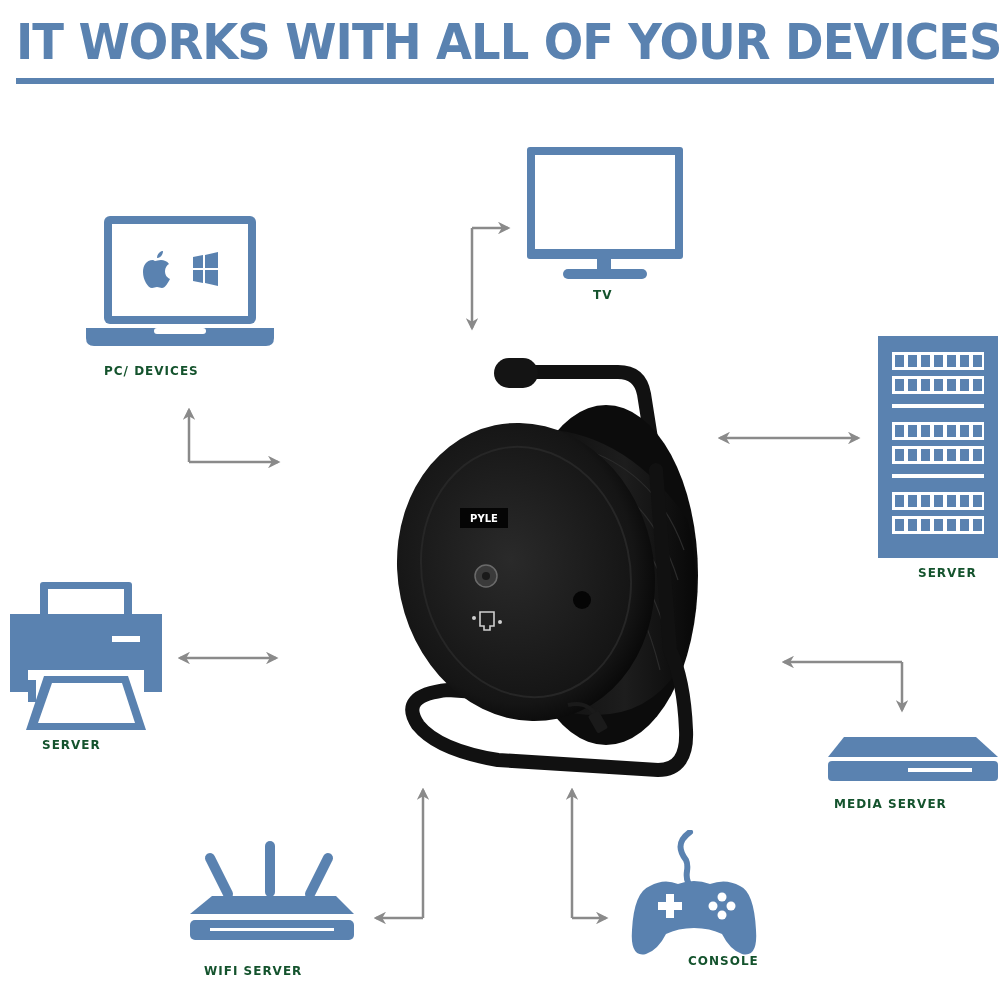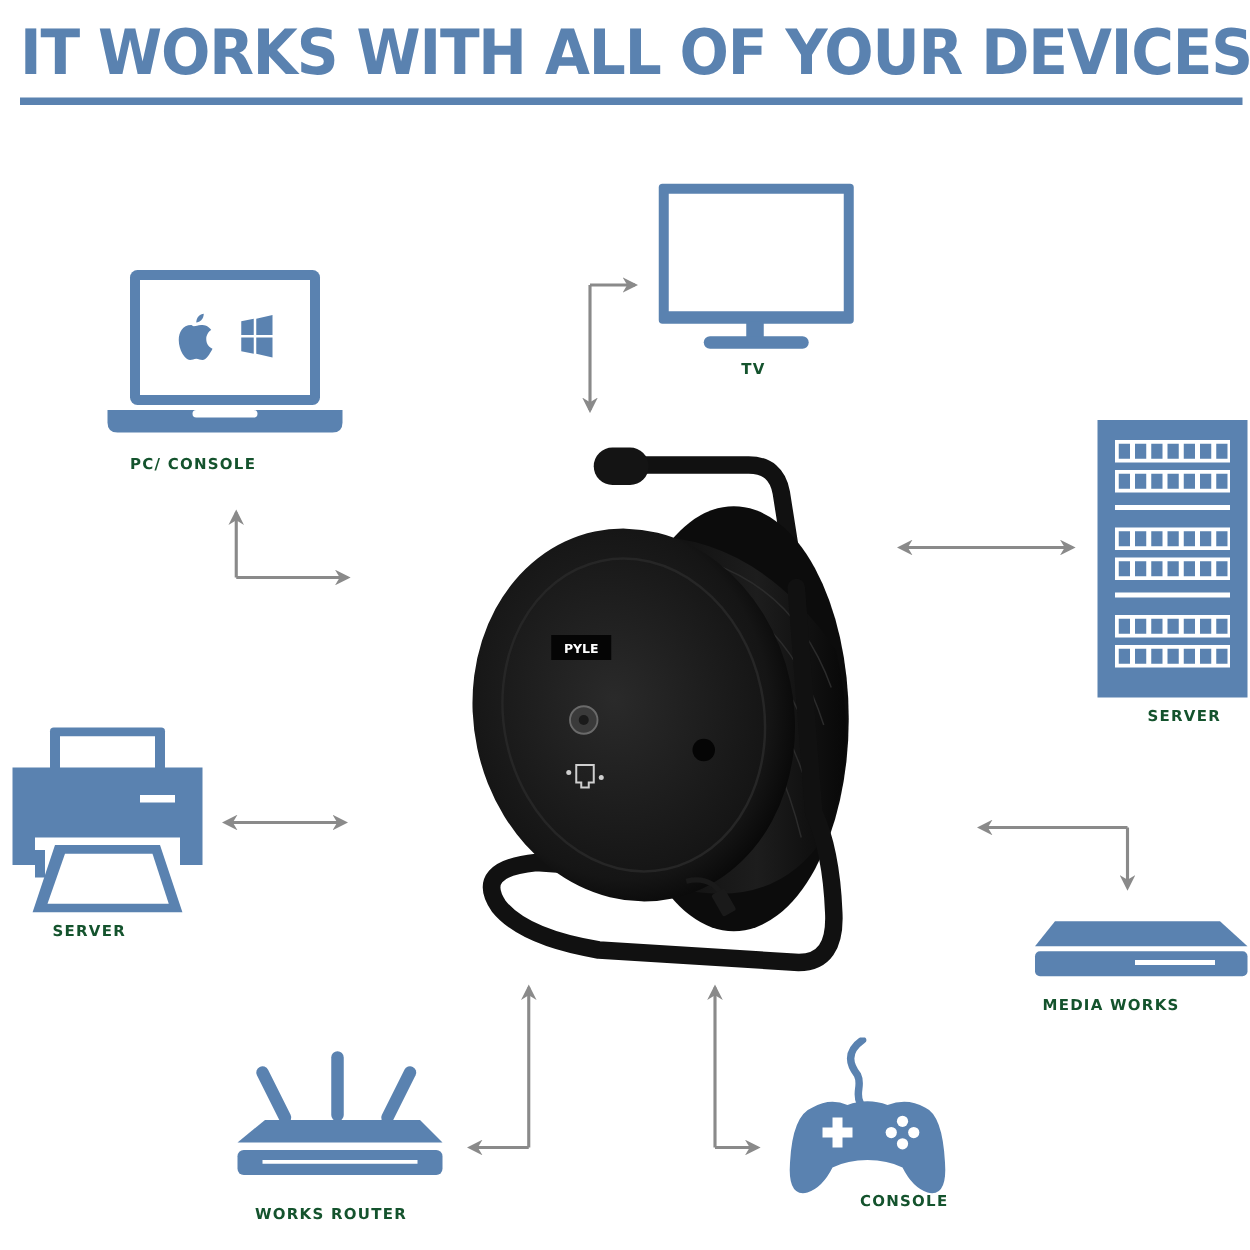--- a/index.html
+++ b/index.html
@@ -65,21 +65,21 @@
       <path d="M75,46 c0,-4 3,-7 6,-7 c0,4 -3,7 -6,7 z"></path>
     </g>
 
     <g fill="#5a82b0">
       <path d="M111,45 L121,43 V56 H111 Z"></path>
       <path d="M123,43 L136,40 V56 H123 Z"></path>
       <path d="M111,58 H121 V71 L111,69 Z"></path>
       <path d="M123,58 H136 V74 L123,71 Z"></path>
     </g>
   </svg>
-  <div class="label" style="left:22px;top:152px;">PC/ CONSOLE</div>
+  <div class="label" style="left:22px;top:152px;">PC/ DEVICES</div>
 </div>
 
 <div class="device" style="left:525px;top:145px;width:160px;height:170px;">
   <svg class="icon" width="160" height="140" viewBox="0 0 160 140">
     <rect x="2" y="2" width="156" height="112" rx="3" fill="#5a82b0"></rect>
     <rect x="10" y="10" width="140" height="94" fill="#ffffff"></rect>
     <rect x="72" y="112" width="14" height="14" fill="#5a82b0"></rect>
     <rect x="38" y="124" width="84" height="10" rx="5" fill="#5a82b0"></rect>
   </svg>
   <div class="label" style="left:68px;top:143px;">TV</div>
@@ -131,49 +131,49 @@
   </svg>
   <div class="label" style="left:34px;top:158px;">SERVER</div>
 </div>
 
 <div class="device" style="left:826px;top:735px;width:174px;height:90px;">
   <svg class="icon" width="174" height="48" viewBox="0 0 174 48">
     <path d="M18,2 H150 L172,22 H2 Z" fill="#5a82b0"></path>
     <rect x="2" y="26" width="170" height="20" rx="4" fill="#5a82b0"></rect>
     <rect x="82" y="33" width="64" height="4" fill="#ffffff"></rect>
   </svg>
-  <div class="label" style="left:8px;top:62px;">MEDIA WORKS</div>
+  <div class="label" style="left:8px;top:62px;">MEDIA SERVER</div>
 </div>
 
 <div class="device" style="left:188px;top:838px;width:170px;height:155px;">
   <svg class="icon" width="170" height="110" viewBox="0 0 170 110">
     <line x1="22" y1="20" x2="40" y2="56" stroke="#5a82b0" stroke-width="10" stroke-linecap="round"></line>
     <line x1="82" y1="8" x2="82" y2="54" stroke="#5a82b0" stroke-width="10" stroke-linecap="round"></line>
     <line x1="140" y1="20" x2="122" y2="56" stroke="#5a82b0" stroke-width="10" stroke-linecap="round"></line>
     <path d="M24,58 H148 L166,76 H2 Z" fill="#5a82b0"></path>
     <rect x="2" y="82" width="164" height="20" rx="5" fill="#5a82b0"></rect>
     <rect x="22" y="90" width="124" height="3" fill="#ffffff"></rect>
   </svg>
-  <div class="label" style="left:16px;top:126px;">WORKS ROUTER</div>
+  <div class="label" style="left:16px;top:126px;">WIFI SERVER</div>
 </div>
 
 <div class="device" style="left:630px;top:830px;width:130px;height:165px;">
   <svg class="icon" width="130" height="130" viewBox="0 0 130 130">
     <path d="M60,2 C46,12 50,22 56,30 C60,38 54,44 58,52" stroke="#5a82b0" stroke-width="6" fill="none" stroke-linecap="round"></path>
     <path d="M20,56 Q34,48 48,54 Q64,48 80,54 Q96,48 110,56 Q124,62 126,100 Q128,128 112,124 Q100,120 92,104 Q80,98 64,98 Q48,98 36,104 Q28,120 16,124 Q0,128 2,100 Q4,62 20,56 Z" fill="#5a82b0"></path>
     <path d="M28,72 h8 v-8 h8 v8 h8 v8 h-8 v8 h-8 v-8 h-8 z" fill="#ffffff"></path>
     <circle cx="92" cy="67" r="4.5" fill="#ffffff"></circle>
     <circle cx="92" cy="85" r="4.5" fill="#ffffff"></circle>
     <circle cx="83" cy="76" r="4.5" fill="#ffffff"></circle>
     <circle cx="101" cy="76" r="4.5" fill="#ffffff"></circle>
   </svg>
   <div class="label" style="left:18px;top:124px;margin-left:40px;">CONSOLE</div>
 </div>
 
-<div class="device" style="left:369px;top:350px;width:320px;height:445px;">
+<div class="device" style="left:388px;top:350px;width:320px;height:445px;">
   <svg class="icon" width="320" height="445" viewBox="0 0 320 445">
     <defs>
       <radialGradient id="discg" cx="0.45" cy="0.45" r="0.6">
         <stop offset="0" stop-color="#2a2a2a"></stop>
         <stop offset="0.8" stop-color="#151515"></stop>
         <stop offset="1" stop-color="#050505"></stop>
       </radialGradient>
       <linearGradient id="coilg" x1="0" y1="0" x2="1" y2="0">
         <stop offset="0" stop-color="#0a0a0a"></stop>
         <stop offset="0.6" stop-color="#1d1d1d"></stop>

